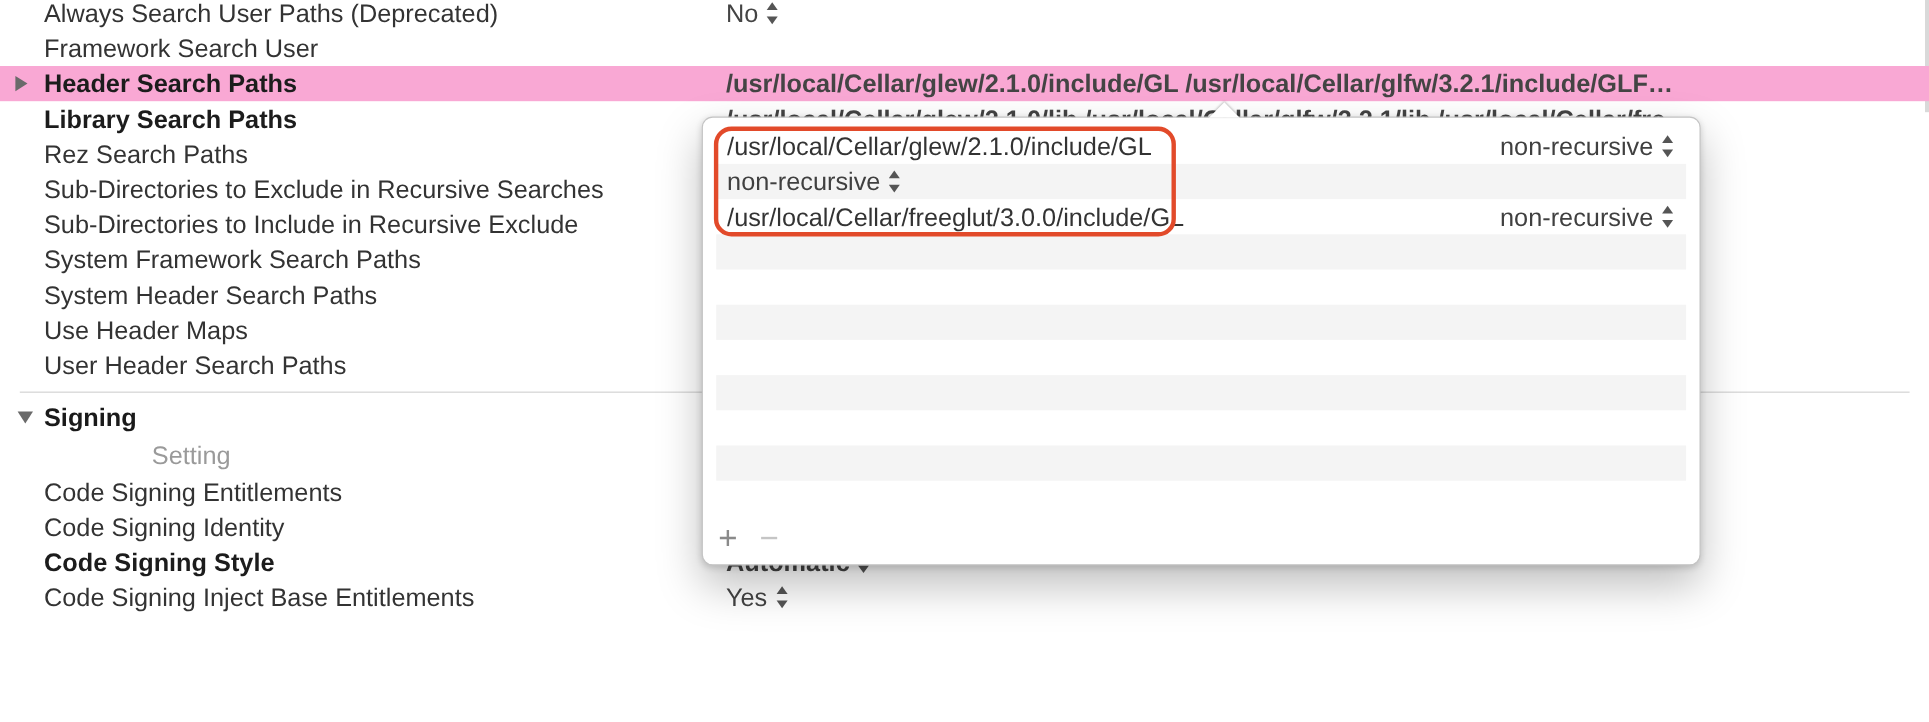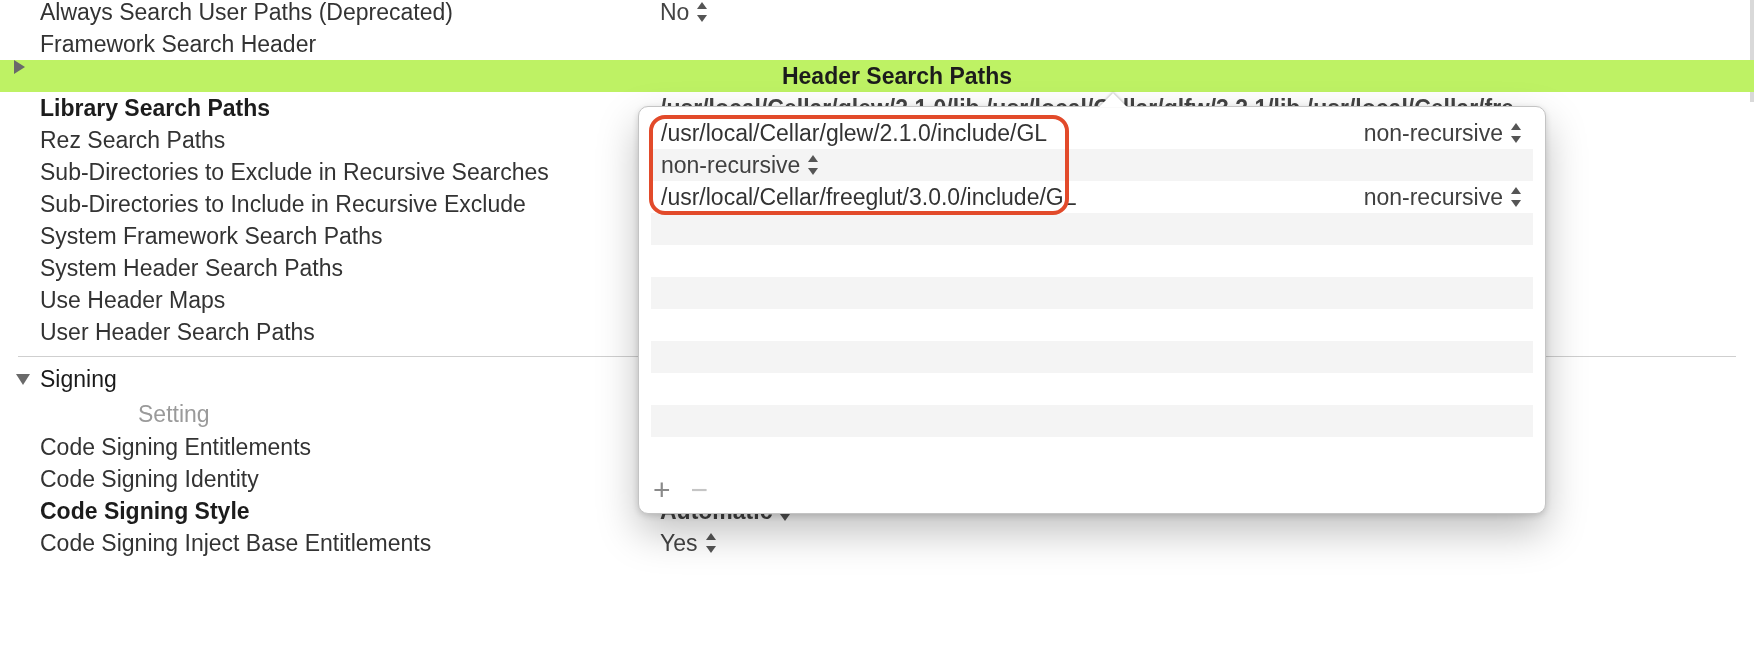--- a/index.html
+++ b/index.html
@@ -2,27 +2,27 @@
 <html><head>
 <meta charset="utf-8">
 <style>
   *{box-sizing:border-box;margin:0;padding:0;}
   html,body{width:1754px;height:656px;font-family:-apple-system,"Helvetica Neue",Helvetica,Arial,sans-serif;font-size:23px;color:#333;background:#fff;overflow:hidden;}
   .root{position:relative;width:100%;height:100%;}
   .row{display:flex;align-items:center;height:32px;line-height:32px;padding-left:40px;white-space:nowrap;}
   .row .label{flex:0 0 620px;overflow:hidden;text-overflow:ellipsis;}
   .row .value{flex:1;display:flex;align-items:center;gap:6px;color:#444;overflow:hidden;text-overflow:ellipsis;}
   .bold{font-weight:600;color:#1c1c1c;}
-  .row.selected{background:#bef264;flex-direction:column;}
+  .row.selected{background:#f9a8d4;}
   .row.selected .label{font-weight:600;}
   .disclosure{position:absolute;left:14px;width:0;height:0;border-top:7px solid transparent;border-bottom:7px solid transparent;border-left:11px solid #6a6a6a;}
   .disclosure.down{border:none;border-left:7px solid transparent;border-right:7px solid transparent;border-top:11px solid #6a6a6a;left:16px;}
   .row{position:relative;}
   .sep{height:0;border-top:1px solid #cfcfcf;margin:8px 18px 4px 18px;}
-  .section{font-weight:400;color:#1a1a1a;}
+  .section{font-weight:700;color:#1a1a1a;}
   .column-header{color:#9a9a9a;font-weight:400;margin-left:98px;}
   .stepper{display:inline-block;width:14px;height:20px;position:relative;}
   .stepper::before{content:"";position:absolute;top:0;left:2px;width:0;height:0;border-left:5px solid transparent;border-right:5px solid transparent;border-bottom:7px solid #555;}
   .stepper::after{content:"";position:absolute;bottom:0;left:2px;width:0;height:0;border-left:5px solid transparent;border-right:5px solid transparent;border-top:7px solid #555;}
   .value-clip{white-space:nowrap;overflow:hidden;text-overflow:ellipsis;max-width:880px;display:inline-block;}
   
   .popover{position:absolute;left:638px;top:110px;width:908px;height:408px;background:#fff;border:1px solid #c4c4c4;border-radius:10px;box-shadow:0 18px 40px rgba(0,0,0,.25),0 2px 6px rgba(0,0,0,.15);}
   .popover::before{content:"";position:absolute;top:-14px;left:460px;width:0;height:0;border-left:14px solid transparent;border-right:14px solid transparent;border-bottom:14px solid #fff;filter:drop-shadow(0 -1px 1px rgba(0,0,0,.25));}
   .pop-body{position:absolute;top:10px;left:12px;right:12px;bottom:42px;overflow:hidden;}
   .pop-row{display:flex;align-items:center;height:32px;padding:0 10px 0 10px;}
@@ -44,21 +44,21 @@
 
   <div class="row" style="margin-top:-4px;">
     <span class="label">Always Search User Paths (Deprecated)</span>
     <span class="value">
       <span>No</span>
       <span class="stepper"></span>
     </span>
   </div>
 
   <div class="row">
-    <span class="label">Framework Search Header</span>
+    <span class="label">Framework Search User</span>
     <span class="value"></span>
   </div>
 
   <div class="row selected">
     <span class="disclosure"></span>
     <span class="label bold">Header Search Paths</span>
     <span class="value bold">
       <span class="value-clip">/usr/local/Cellar/glew/2.1.0/include/GL /usr/local/Cellar/glfw/3.2.1/include/GLFW /…</span>
     </span>
   </div>

